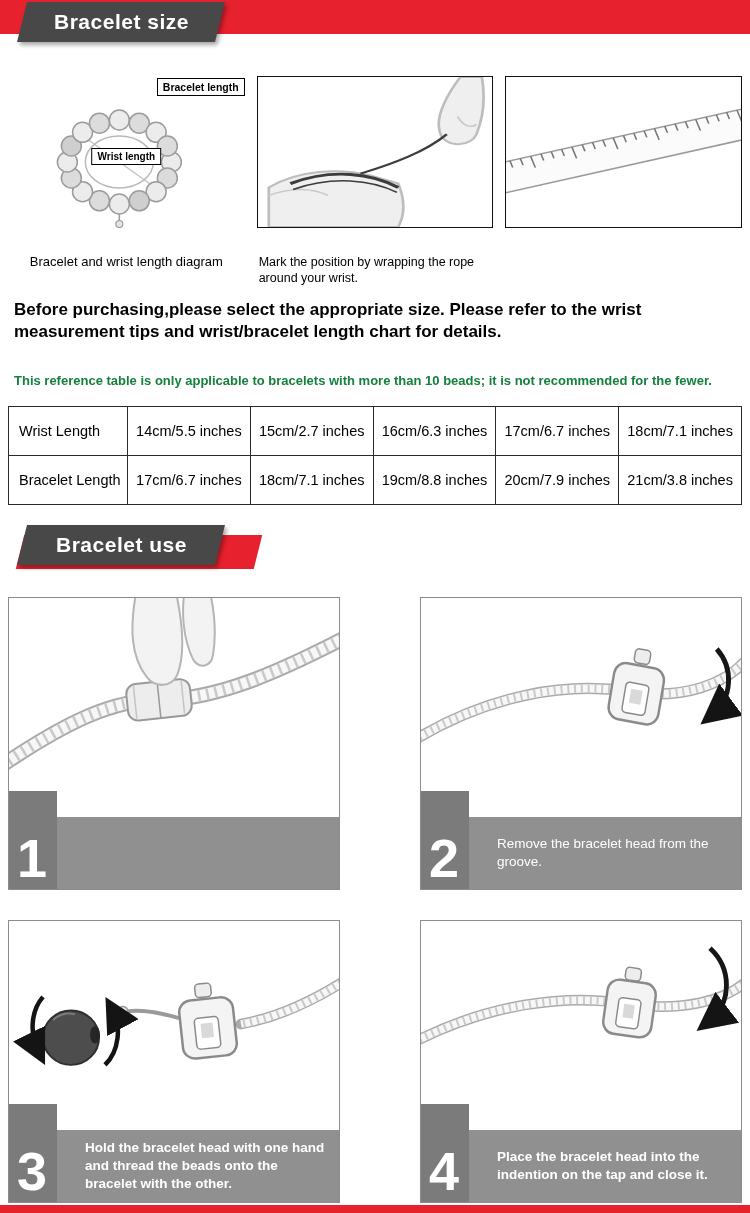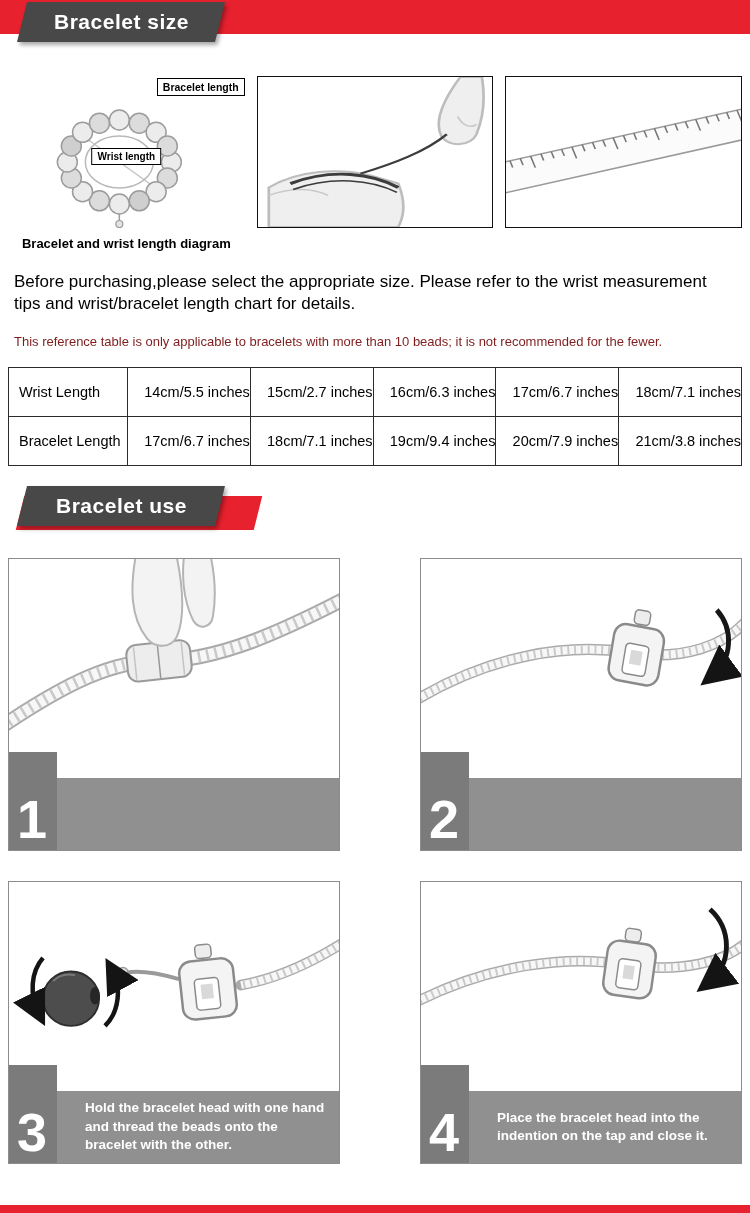--- a/index.html
+++ b/index.html
@@ -14,34 +14,34 @@
             transform: skewX(-14deg); display: flex; align-items: center; justify-content: center;
             box-shadow: 3px 3px 4px rgba(0,0,0,.35); }
   .ribbon span { transform: skewX(14deg); color: #fff; font-weight: bold; font-size: 21px; letter-spacing: .5px; }
 
   
   .steps { display: flex; gap: 12px; padding: 0 8px; margin-top: 28px; }
   .step { flex: 1; display: flex; flex-direction: column; }
   .fig { height: 152px; position: relative; background: #fff; }
   .fig.bordered { border: 1px solid #111; }
   .fig svg { display: block; width: 100%; height: 100%; }
-  .caption { font-weight: bold; font-size: 12.5px; line-height: 1.3; margin-top: 8px; padding: 0 2px; }
+  .caption { font-weight: normal; font-size: 12.5px; line-height: 1.3; margin-top: 26px; padding: 0 2px; }
   .caption.centered { text-align: center; font-size: 13px; }
   .lbl { position: absolute; background: #fff; border: 1px solid #000; font-size: 10.5px; font-weight: bold;
          padding: 2px 5px; white-space: nowrap; }
   .lbl.bracelet { top: 2px; right: 0; }
   .lbl.wrist { top: 72px; left: 50%; transform: translateX(-50%); font-size: 10px; }
 
   
-  .intro { margin-top: 18px; padding: 0 18px 0 14px; font-size: 17px; font-weight: normal; line-height: 1.32; }
-  .note  { margin-top: 18px; padding: 0 14px; font-size: 13px; font-weight: normal; color: #7f1d1d; }
+  .intro { margin-top: 12px; padding: 0 18px 0 14px; font-size: 17px; font-weight: bold; line-height: 1.32; }
+  .note  { margin-top: 30px; padding: 0 14px; font-size: 13px; font-weight: bold; color: #15803d; }
 
   
   .size-table { margin: 18px 8px 0; border-collapse: collapse; width: 734px; table-layout: fixed; }
-  .size-table td { border: 1px solid #2b2b2b; height: 49px; font-size: 14.5px; text-align: right; vertical-align: middle; }
+  .size-table td { border: 1px solid #2b2b2b; height: 49px; font-size: 14.5px; text-align: center; vertical-align: middle; }
   .size-table td.rowhead { text-align: left; padding-left: 10px; }
 
   
   .sec-header.use { margin-top: 18px; }
   .panels { display: grid; grid-template-columns: 332px 322px; grid-template-rows: 293px 283px;
             column-gap: 80px; row-gap: 30px; padding: 0 8px; margin-top: 26px; }
   .panel { border: 1px solid #8c8c8c; display: flex; flex-direction: column; background: #fff; }
   .panel svg { display: block; flex: 1 1 auto; min-height: 0; width: 100%; height: 100%; }
   .pcap { position: relative; background: #909090; min-height: 72px; display: flex; align-items: center; }
   .pnum { position: absolute; left: 0; bottom: 0; height: calc(100% + 26px); background: #7b7b7b; color: #fff;
@@ -104,20 +104,21 @@
         <svg viewBox="0 0 174 152" preserveAspectRatio="none">
           <path d="M8,152 L8,112 C30,94 60,92 84,100 L104,108 C110,128 108,142 104,152 Z" fill="#efefef" stroke="#bdbdbd" stroke-width="2"></path>
           <path d="M8,120 C24,112 40,112 52,120" fill="none" stroke="#c9c9c9" stroke-width="1.5"></path>
           <path d="M150,0 C138,22 130,44 136,60 C142,72 158,70 162,58 C168,38 168,16 166,0 Z" fill="#efefef" stroke="#bdbdbd" stroke-width="2"></path>
           <path d="M148,40 C152,50 158,52 162,48" fill="none" stroke="#c9c9c9" stroke-width="1.5"></path>
           <path d="M140,58 C124,76 100,88 76,98" fill="none" stroke="#3c3c3c" stroke-width="2"></path>
           <path d="M24,108 C55,92 85,98 104,112" fill="none" stroke="#3c3c3c" stroke-width="3"></path>
           <path d="M26,114 C55,100 84,104 103,117" fill="none" stroke="#3c3c3c" stroke-width="1.5"></path>
         </svg>
       </div>
+      <div class="caption">Mark the position by wrapping the rope around your wrist.</div>
     </div>
 
     <div class="step">
       <div class="fig bordered">
         <svg viewBox="0 0 174 152" preserveAspectRatio="none">
           <g transform="rotate(-17 87 76)">
             <rect x="-50" y="60" width="280" height="30" fill="#fbfbfb" stroke="#9a9a9a" stroke-width="1.5"></rect>
             <path d="M-44,60v12M-36,60v7M-28,60v7M-20,60v7M-12,60v12M-4,60v7M4,60v7M12,60v7M20,60v12M28,60v7M36,60v7M44,60v7M52,60v12M60,60v7M68,60v7M76,60v7M84,60v12M92,60v7M100,60v7M108,60v7M116,60v12M124,60v7M132,60v7M140,60v7M148,60v12M156,60v7M164,60v7M172,60v7M180,60v12M188,60v7M196,60v7M204,60v7M212,60v12M220,60v7" stroke="#777" stroke-width="1.2" fill="none"></path>
           </g>
         </svg>
@@ -143,21 +144,21 @@
         <td>14cm/5.5 inches</td>
         <td>15cm/2.7 inches</td>
         <td>16cm/6.3 inches</td>
         <td>17cm/6.7 inches</td>
         <td>18cm/7.1 inches</td>
       </tr>
       <tr>
         <td class="rowhead">Bracelet Length</td>
         <td>17cm/6.7 inches</td>
         <td>18cm/7.1 inches</td>
-        <td>19cm/9.4 inches</td>
+        <td>19cm/8.8 inches</td>
         <td>20cm/7.9 inches</td>
         <td>21cm/3.8 inches</td>
       </tr>
     </tbody>
   </table>
 
   <div class="sec-header use">
     <div class="redbar"></div>
     <div class="ribbon">
       <span>Bracelet use</span>
@@ -199,20 +200,21 @@
           <rect x="196" y="66" width="52" height="56" rx="12" fill="#f4f4f4" stroke="#8a8a8a" stroke-width="2.5"></rect>
           <rect x="210" y="84" width="24" height="30" rx="4" fill="#fff" stroke="#8a8a8a" stroke-width="1.5"></rect>
           <rect x="216" y="90" width="12" height="14" fill="#d9d9d9"></rect>
           <rect x="214" y="50" width="16" height="14" rx="4" fill="#ededed" stroke="#8a8a8a" stroke-width="1.5"></rect>
           <line x1="222" y1="64" x2="222" y2="66" stroke="#8a8a8a" stroke-width="1.5"></line>
         </g>
         <path d="M305,50 C322,68 322,98 300,115" fill="none" stroke="#161616" stroke-width="5" marker-end="url(#a2)"></path>
       </svg>
       <div class="pcap">
         <span class="pnum">2</span>
+        <span class="ptext">Remove the bracelet head from the groove.</span>
       </div>
     </div>
 
     <div class="panel bold">
       <svg viewBox="0 0 330 215" preserveAspectRatio="none">
         <defs>
           <marker id="a3" markerWidth="8" markerHeight="8" refX="5" refY="4" orient="auto">
             <path d="M0,0 L8,4 L0,8 Z" fill="#141414"></path>
           </marker>
         </defs>

